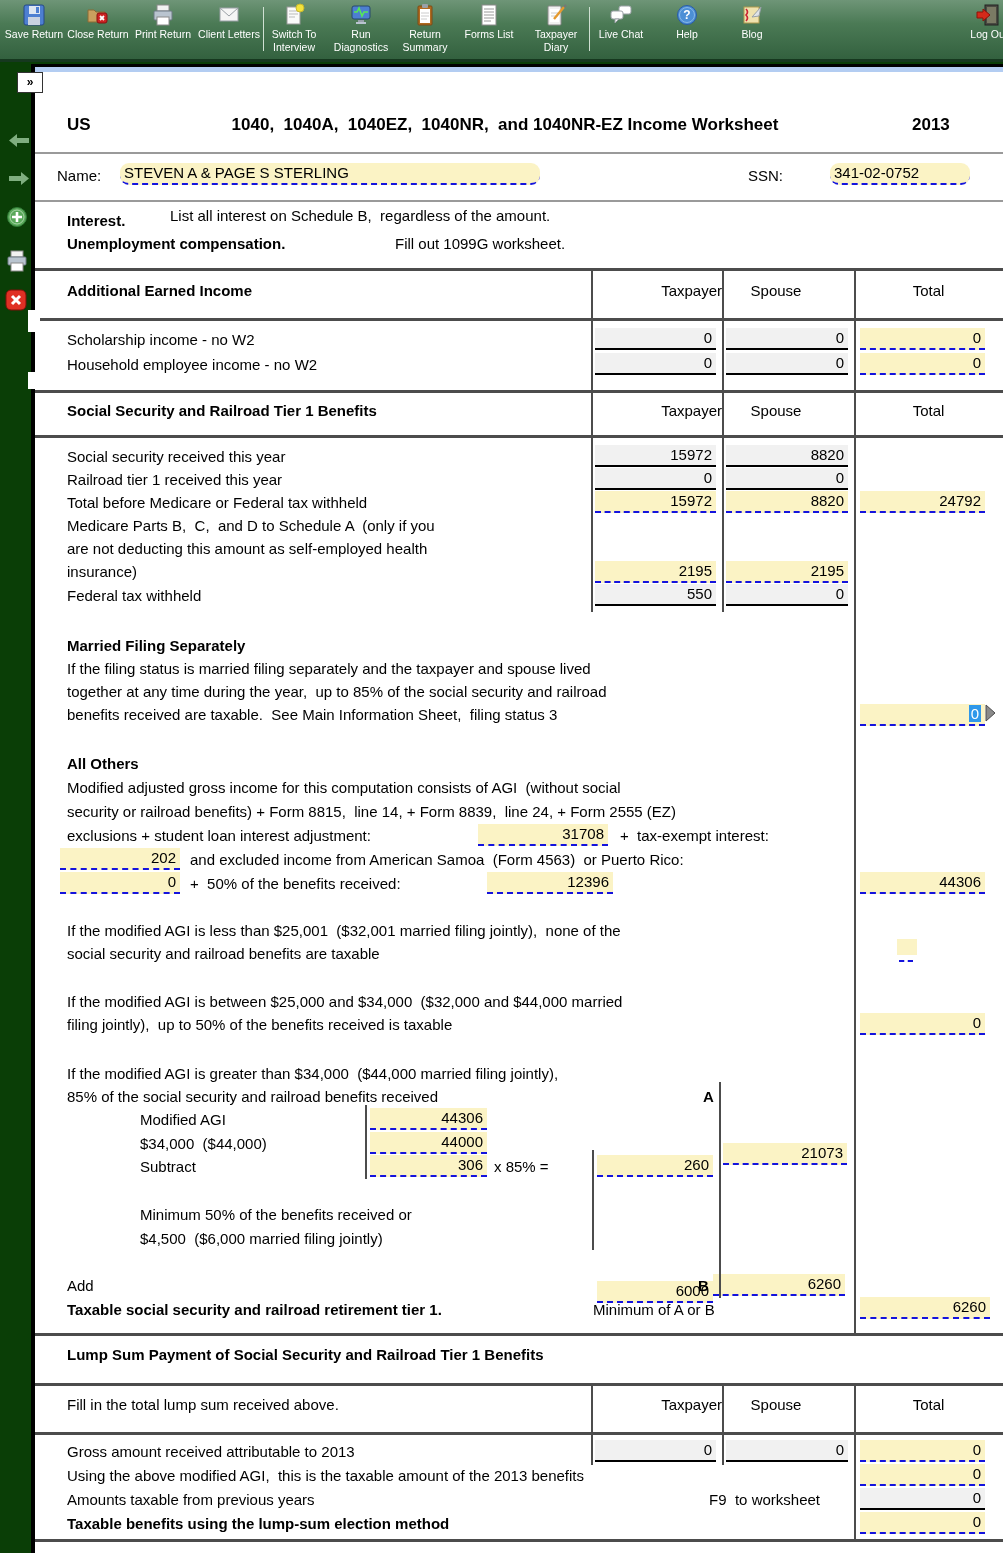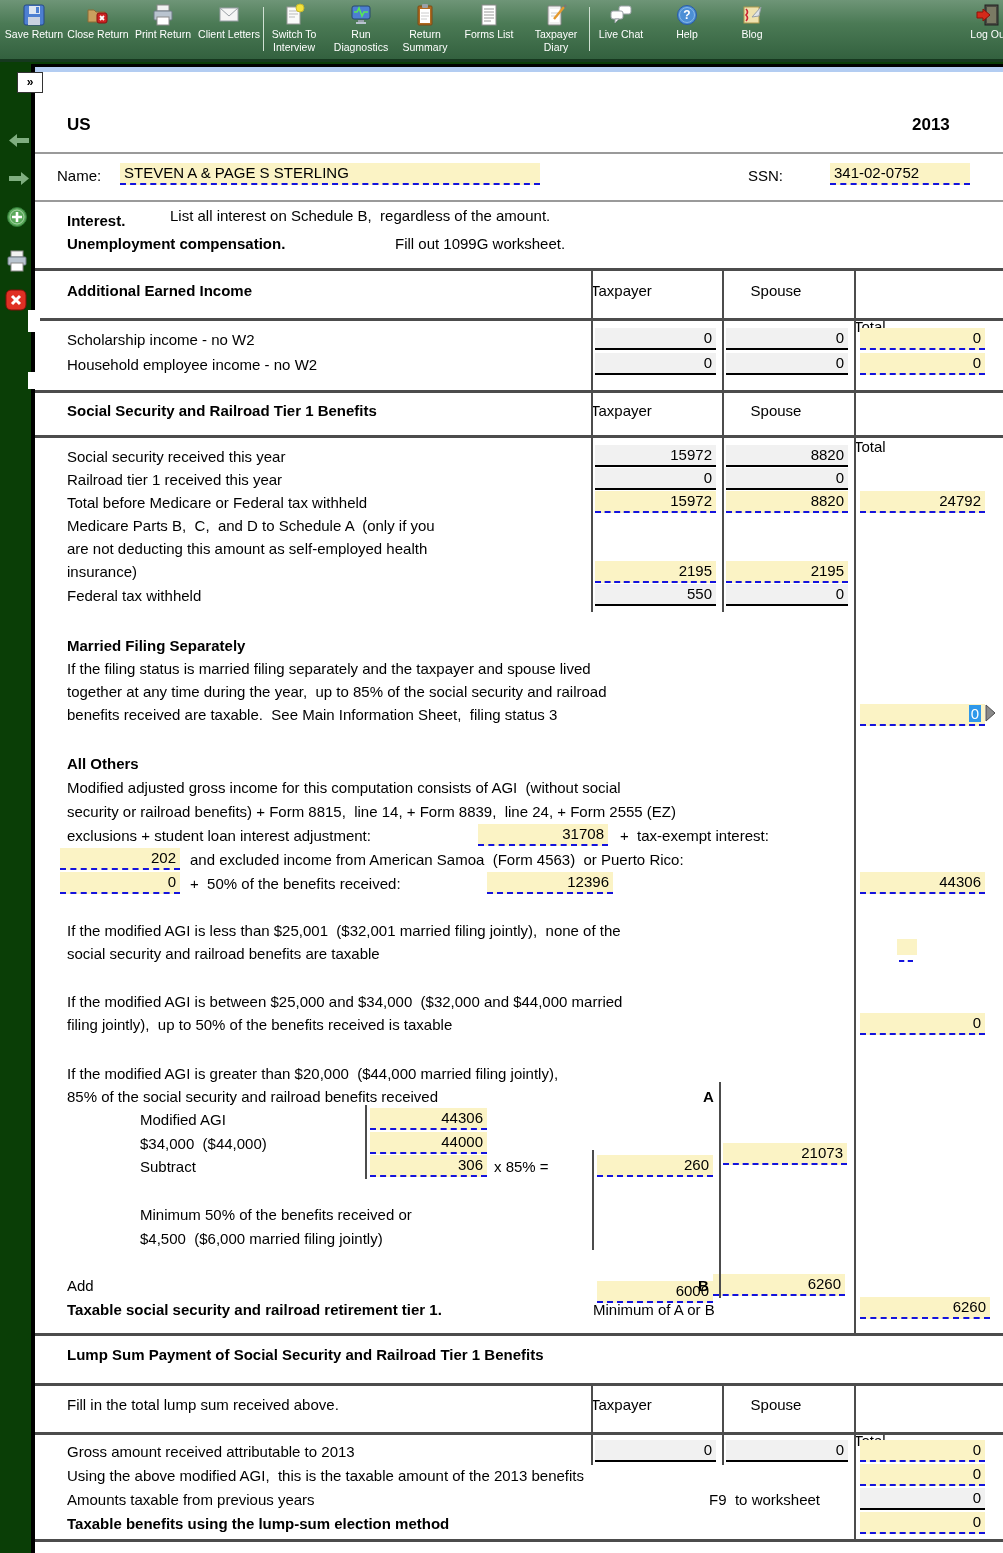--- a/index.html
+++ b/index.html
@@ -24,24 +24,24 @@
   .bluestrip{position:absolute;left:0;top:0;width:100%;height:5px;background:#b3cdf2;}
   .t{position:absolute;font-size:15px;color:#000;white-space:pre;}
   .b{font-weight:bold;}
   .hl{position:absolute;height:2px;background:#9a9a9a;left:0;width:968px;}
   .thick{position:absolute;height:3px;background:#4c4c4c;left:0;width:968px;}
   .vl{position:absolute;width:2px;background:#4c4c4c;}
   .fld{position:absolute;height:20px;line-height:20px;font-size:15px;text-align:right;
     padding:0 4px;box-sizing:content-box;}
   .fy{background:#fbf3c5;border-bottom:2px dashed #1413dd;}
   .fg{background:#f1f1f1;border-bottom:2px solid #000;}
-  .fl{text-align:left;}
-  .col-t{left:556px;width:131px;text-align:left;}
+  .fl{text-align:left;border-radius:9px;}
+  .col-t{left:556px;width:131px;text-align:right;}
   .col-s{left:687px;width:108px;text-align:center;}
-  .col-o{left:819px;width:149px;text-align:left;margin-top:36px;}
+  .col-o{left:819px;width:149px;text-align:center;}
   .sel{background:#2f98ea;color:#fff;padding:0 2px;}
   .dashmark{position:absolute;width:14px;height:0;border-bottom:2px dashed #1413dd;}
 </style>
 </head>
 <body>
 
 <div class="toolbar">
   <div class="tb-btn" style="left:1px">
     <span class="ic"><svg width="26" height="24">
           <rect x="3" y="2" width="20" height="20" rx="2" fill="#4d7fd1" stroke="#274b86"></rect>
@@ -174,20 +174,21 @@
       <rect x="1" y="1" width="20" height="20" rx="5" fill="#e03024" stroke="#7d0f08"></rect>
       <path d="M7 7 l8 8 M15 7 l-8 8" stroke="#fff" stroke-width="3"></path>
     </svg></span>
 <div class="notch" style="left:28px;top:310px;width:12px;height:22px"></div>
 <div class="notch" style="left:28px;top:372px;width:12px;height:17px"></div>
 
 <div class="page">
   <div class="bluestrip"></div>
 
   <span class="t b" style="left:32px;top:48px;font-size:17px">US</span>
+  <span class="t b" style="left:120px;top:48px;width:700px;text-align:center;font-size:17px">1040,  1040A,  1040EZ,  1040NR,  and 1040NR-EZ Income Worksheet</span>
   <span class="t b" style="left:877px;top:48px;font-size:17px">2013</span>
   <div class="hl" style="top:85px"></div>
 
   <span class="t" style="left:22px;top:100px">Name:</span>
   <div class="fld fy fl" style="left:85px;top:96px;width:412px">STEVEN A &amp; PAGE S STERLING</div>
   <span class="t" style="left:713px;top:100px">SSN:</span>
   <div class="fld fy fl" style="left:795px;top:96px;width:132px">341-02-0752</div>
   <div class="hl" style="top:133px"></div>
 
   <span class="t b" style="left:32px;top:145px">Interest.</span>
@@ -270,21 +271,21 @@
 
   <span class="t" style="left:32px;top:855px">If the modified AGI is less than $25,001  ($32,001 married filing jointly),  none of the</span>
   <span class="t" style="left:32px;top:878px">social security and railroad benefits are taxable</span>
   <div style="position:absolute;left:862px;top:872px;width:20px;height:16px;background:#fbf3c5"></div>
   <div class="dashmark" style="left:864px;top:893px"></div>
 
   <span class="t" style="left:32px;top:926px">If the modified AGI is between $25,000 and $34,000  ($32,000 and $44,000 married</span>
   <span class="t" style="left:32px;top:949px">filing jointly),  up to 50% of the benefits received is taxable</span>
   <div class="fld fy" style="left:825px;top:946px;width:117px">0</div>
 
-  <span class="t" style="left:32px;top:998px">If the modified AGI is greater than $20,000  ($44,000 married filing jointly),</span>
+  <span class="t" style="left:32px;top:998px">If the modified AGI is greater than $34,000  ($44,000 married filing jointly),</span>
   <span class="t" style="left:32px;top:1021px">85% of the social security and railroad benefits received</span>
   <span class="t b" style="left:668px;top:1021px">A</span>
   <div class="fld fy" style="left:688px;top:1076px;width:116px">21073</div>
 
   <span class="t" style="left:105px;top:1044px">Modified AGI</span>
   <div class="fld fy" style="left:335px;top:1041px;width:109px">44306</div>
   <span class="t" style="left:105px;top:1068px">$34,000  ($44,000)</span>
   <div class="fld fy" style="left:335px;top:1065px;width:109px">44000</div>
   <span class="t" style="left:105px;top:1091px">Subtract</span>
   <div class="fld fy" style="left:335px;top:1088px;width:109px">306</div>

